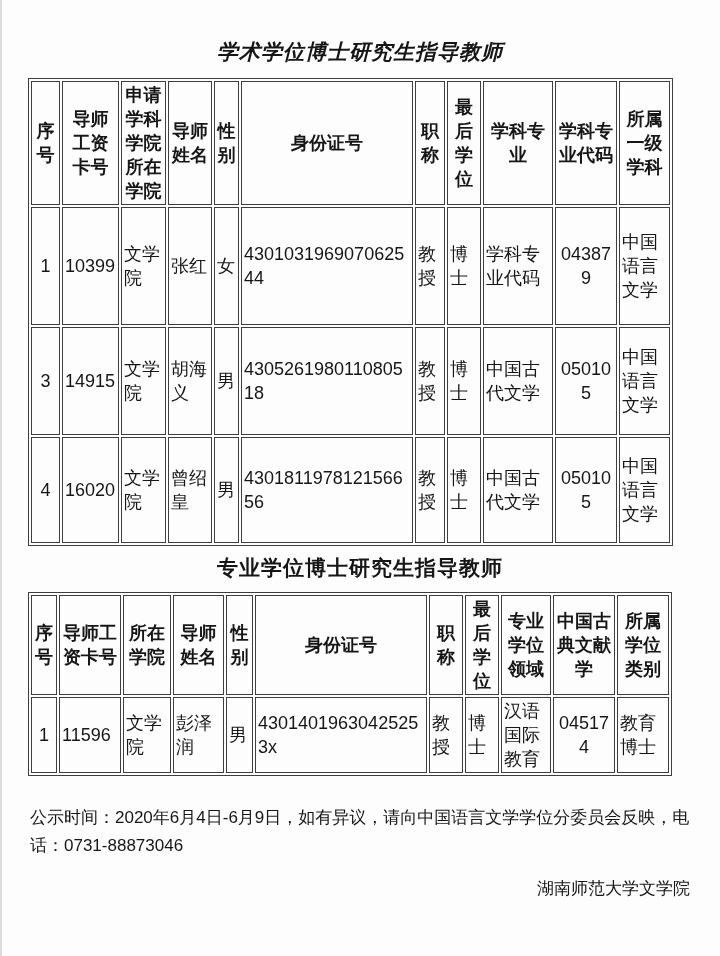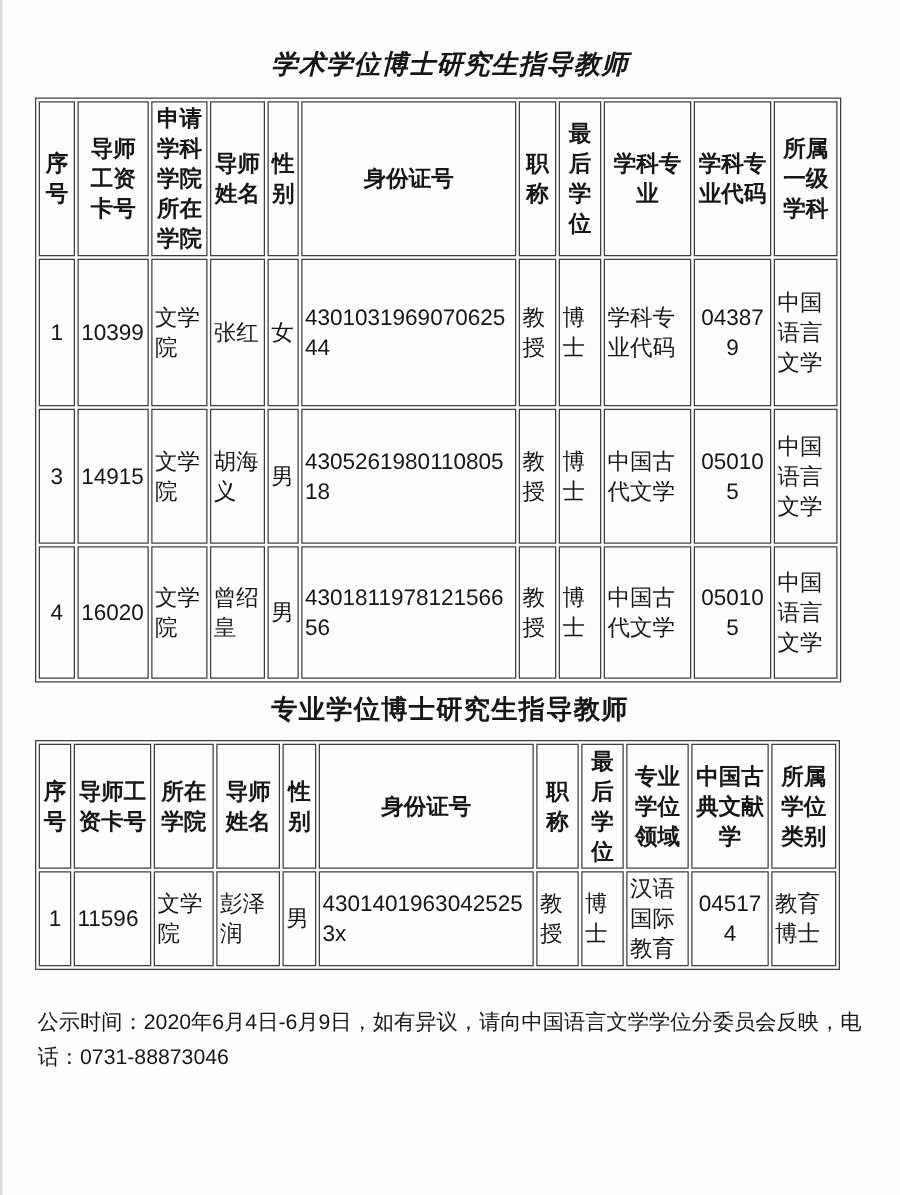--- a/index.html
+++ b/index.html
@@ -203,13 +203,14 @@
     <td>汉语国际教育</td>
     <td class="c">045174</td>
     <td>教育博士</td>
   </tr>
 </tbody>
   </table>
 
 <p class="notice">公示时间：2020年6月4日-6月9日，如有异议，请向中国语言文学学位分委员会反映，电话：0731-88873046</p>
 
 <div class="signature-block">
+  <div>湖南师范大学文学院</div>
 </div>
 
 </body></html>

